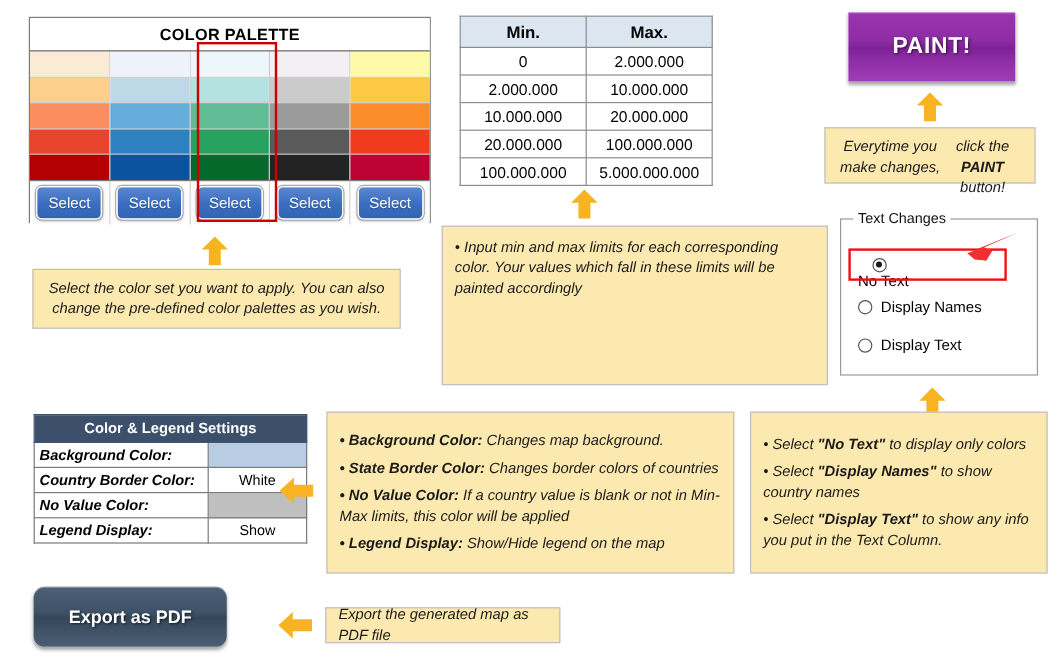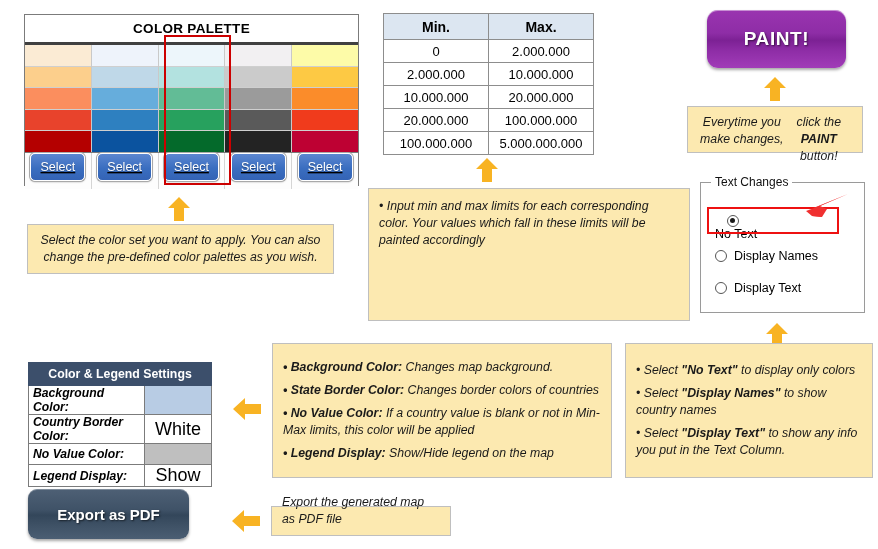--- a/index.html
+++ b/index.html
@@ -23,21 +23,21 @@
     border: 1px solid #7b7b7b;
     background: #ffffff;
     box-sizing: border-box;
   }
   #palette-title {
     height: 27px; line-height: 27px;
     text-align: center;
     font-weight: bold;
     font-size: 13.5px;
     letter-spacing: .3px;
-    border-bottom: 3px solid #404040;
+    border-bottom: 1px solid #404040;
     background: #ffffff;
   }
   #palette-grid {
     display: flex;
     height: 107px;
   }
   .palette-col {
     flex: 1 1 0;
     display: flex;
     flex-direction: column;
@@ -50,24 +50,24 @@
 
   #palette-buttons {
     display: flex;
     height: 36px;
     border-top: 1px solid #7b7b7b;
     background: #fdfdfd;
   }
   .btn-cell {
     flex: 1 1 0;
     display: flex;
+    align-items: center;
     justify-content: center;
     border-right: 1px solid #d5d5d5;
     box-sizing: border-box;
-    text-decoration: underline;
   }
   .btn-cell:last-child { border-right: none; }
   .select-btn {
     width: 53px; height: 26px;
     border: 1px solid #ffffff;
     border-radius: 5px;
     background: linear-gradient(#5b86d0, #3a6ec0 55%, #3463b5);
     color: #ffffff;
     font-size: 12.5px;
     display: flex; align-items: center; justify-content: center;
@@ -102,21 +102,21 @@
   #minmax-table th {
     background: #dce6f1;
     font-weight: bold;
     font-size: 14px;
     height: 26px;
   }
 
   
   #paint-button {
     left: 707px; top: 10px; width: 139px; height: 58px;
-    border-radius: 11px;
+    border-radius: 1px;
     background: linear-gradient(#9a34b0, #8e2da6 40%, #7c2194 52%, #8e2da6 70%, #a13cb8);
     box-shadow: inset 0 1px 0 rgba(255,255,255,.45), 0 2px 3px rgba(0,0,0,.35);
     display: flex; align-items: center; justify-content: center;
     color: #ffffff; font-weight: bold; font-size: 19px;
     letter-spacing: .6px;
     text-shadow: 1px 1px 2px rgba(0,0,0,.55);
     cursor: pointer;
   }
 
   
@@ -137,22 +137,22 @@
 
   #note-palette { left: 27px; top: 224px; width: 307px; height: 50px;
      display: flex; flex-direction: column; justify-content: center; }
   #note-minmax  { left: 368px; top: 188px; width: 322px; height: 133px; padding-top: 9px;}
   #note-paint   { left: 687px; top: 106px; width: 176px; height: 47px;
      display: flex; flex-direction: row; justify-content: center; }
   #note-colorlegend { left: 272px; top: 343px; width: 340px; height: 135px;
      display:flex; flex-direction: column; justify-content: center;}
   #note-textsettings { left: 625px; top: 343px; width: 248px; height: 135px;
      display:flex; flex-direction: column; justify-content: center;}
-  #note-export  { left: 271px; top: 506px; width: 180px; height: 30px;
-     display: flex; align-items: flex-end; }
+  #note-export  { left: 271px; top: 506px; width: 196px; height: 30px;
+     display: flex; align-items: center; }
 
   
   .arrow-up, .arrow-down, .arrow-left {
     position: absolute;
   }
   svg.arrow { display: block; }
 
   
   #text-settings {
     left: 700px; top: 182px; width: 165px; height: 131px;
@@ -197,25 +197,24 @@
   #notext-highlight {
     position: absolute;
     left: 6px; top: 24px; width: 132px; height: 27px;
     border: 2.5px solid #ee1111;
     box-sizing: border-box;
     pointer-events: none;
   }
 
   
   #cl-table {
-    left: 28px; top: 345px; width: 184px;
+    left: 28px; top: 345px; width: 228px;
     border-collapse: collapse;
     background: #fff;
     border: 1px solid #7b7b7b;
-    margin-top: 17px;
   }
   #cl-table th {
     background: #3c4f6b;
     color: #ffffff;
     font-size: 12.3px;
     font-weight: bold;
     height: 20px;
     border: 1px solid #3c4f6b;
   }
   #cl-table td {
@@ -226,21 +225,21 @@
     box-sizing: border-box;
   }
   #cl-table td.label {
     font-style: italic;
     font-weight: bold;
     width: 124px;
     text-align: left;
   }
   #cl-table td.value {
     text-align: center;
-    font-size: 18px;
+    font-size: 12px;
     width: 70px;
   }
 
   
   #export-button {
     left: 28px; top: 489px; width: 161px; height: 50px;
     border-radius: 9px;
     background: linear-gradient(#4e6075, #3f5267 42%, #33465a 52%, #3e5165 72%, #4b5e73);
     box-shadow: inset 0 1px 0 rgba(255,255,255,.28), 0 2px 3px rgba(0,0,0,.35);
     display: flex; align-items: center; justify-content: center;

